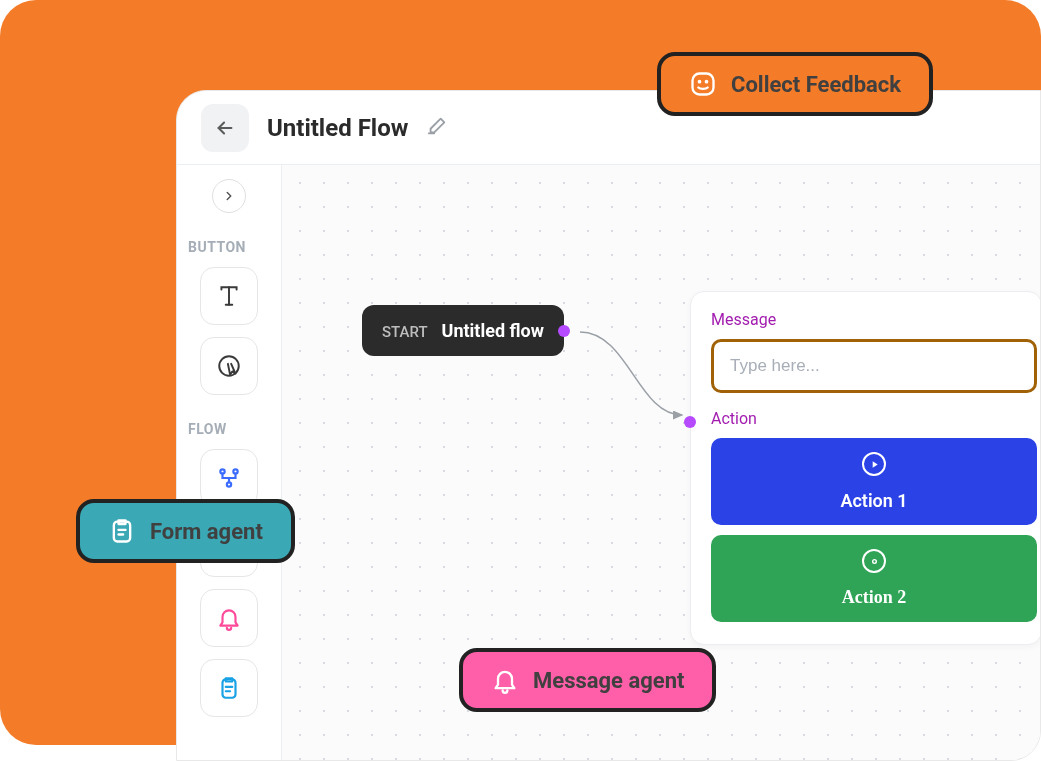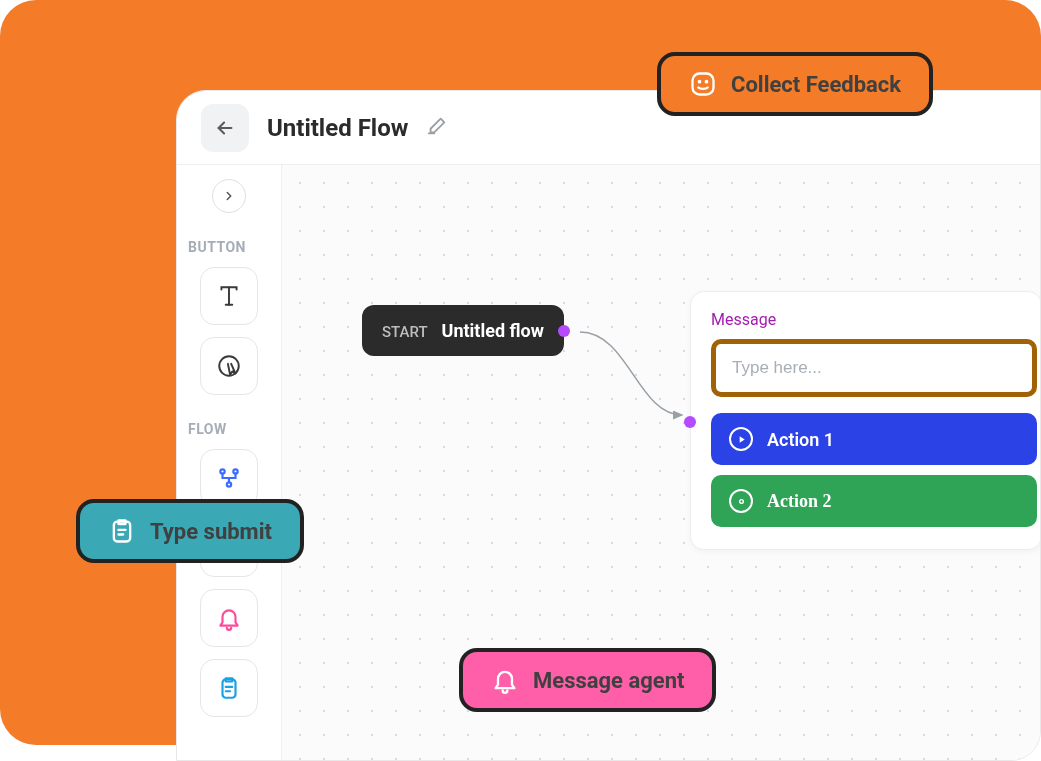--- a/index.html
+++ b/index.html
@@ -164,39 +164,40 @@
       border-radius: 50%;
       background: #b54aff;
     }
     .panel-label {
       font-size: 16px;
       color: #a21caf;
       margin-bottom: 10px;
     }
     .msg-input {
       width: 100%;
-      border: 5px solid #a16207;
+      border: 3px solid #a16207;
       border-radius: 10px;
       padding: 14px 16px;
       font-size: 17px;
       color: #333;
       margin-bottom: 16px;
     }
     .msg-input::placeholder { color: #a8aeb7; }
     .action-btn {
       display: flex;
       align-items: center;
       gap: 14px;
       padding: 14px 18px;
       border-radius: 10px;
       color: #fff;
       font-size: 18px;
       font-weight: 600;
       margin-bottom: 10px;
       cursor: pointer;
+      flex-direction: column;
     }
     .action-blue { background: #2b42e7; }
     .action-green { background: #2fa457; font-family: Liberation Serif, serif; }
     .action-icon-circ {
       width: 24px;
       height: 24px;
       border: 2px solid #fff;
       border-radius: 50%;
       display: flex;
       align-items: center;
@@ -339,20 +340,21 @@
             <path d="M0,0 L7,3 L0,6 Z" fill="#9aa0a6"></path>
           </marker>
         </defs>
         <path d="M2 2 C 50 2, 60 85, 104 85" stroke="#9aa0a6" stroke-width="1.5" fill="none" marker-end="url(#arrowhead)"></path>
       </svg>
 
       <div class="action-panel">
         <span class="panel-port"></span>
         <div class="panel-label">Message</div>
         <input class="msg-input" placeholder="Type here..." style="">
+        <div class="panel-label">Action</div>
         <div class="action-btn action-blue">
           <span class="action-icon-circ">
             <svg width="11" height="11" viewBox="0 0 24 24" fill="#fff">
                 <path d="M8 5v14l11-7z"></path>
               </svg>
           </span>
           <span>Action 1</span>
         </div>
         <div class="action-btn action-green">
           <span class="action-icon-circ">
@@ -378,21 +380,21 @@
   <span>Collect Feedback</span>
 </div>
 
 <div class="floating-chip chip-form">
   <svg class="chip-icon" viewBox="0 0 24 24" fill="none" stroke="#fff" stroke-width="2" stroke-linecap="round" stroke-linejoin="round">
       <rect x="5" y="4" width="14" height="17" rx="3"></rect>
       <path d="M9 3h6v3H9z"></path>
       <path d="M9 11h6"></path>
       <path d="M9 15h4"></path>
     </svg>
-  <span>Type submit</span>
+  <span>Form agent</span>
 </div>
 
 <div class="floating-chip chip-notify">
   <svg class="chip-icon" viewBox="0 0 24 24" fill="none" stroke="#fff" stroke-width="2" stroke-linecap="round" stroke-linejoin="round">
       <path d="M18 16v-5a6 6 0 10-12 0v5l-2 3h16l-2-3z"></path>
       <path d="M10 21a2 2 0 004 0"></path>
     </svg>
   <span>Message agent</span>
 </div>
 

